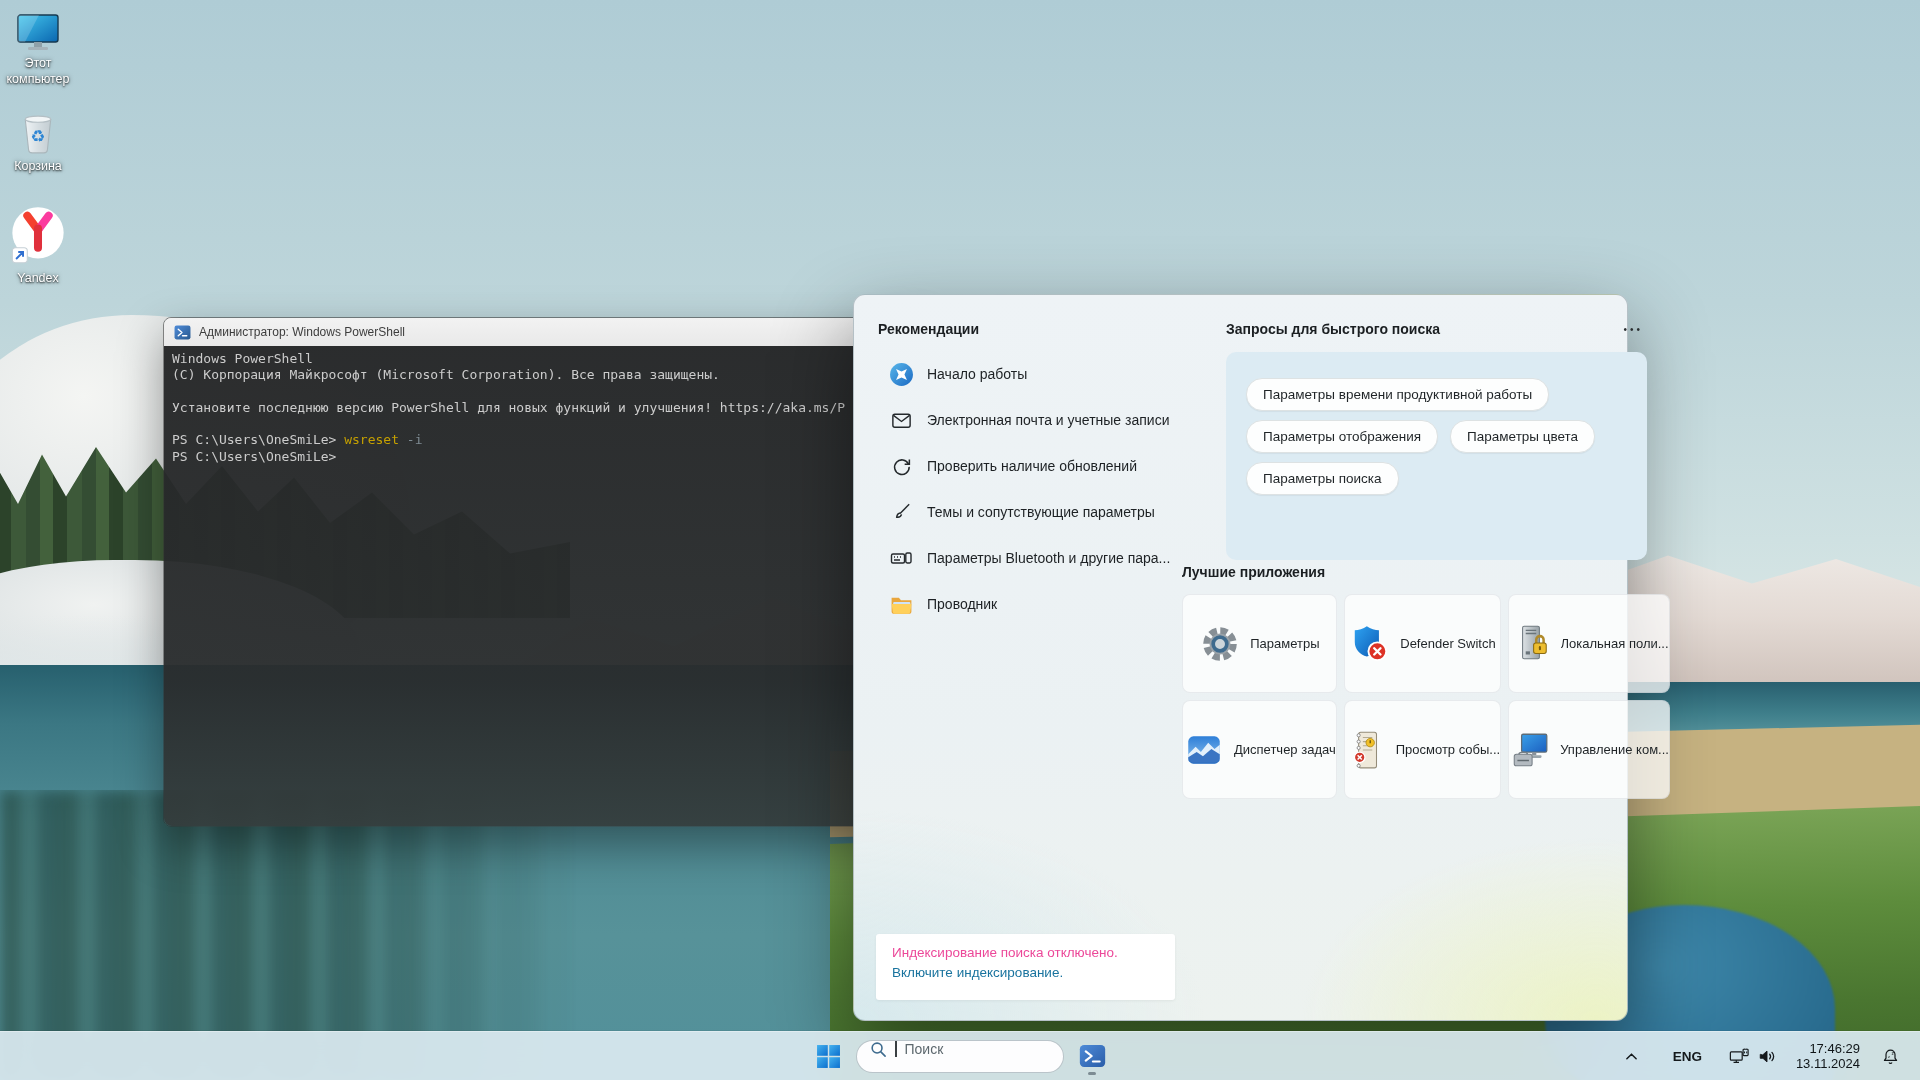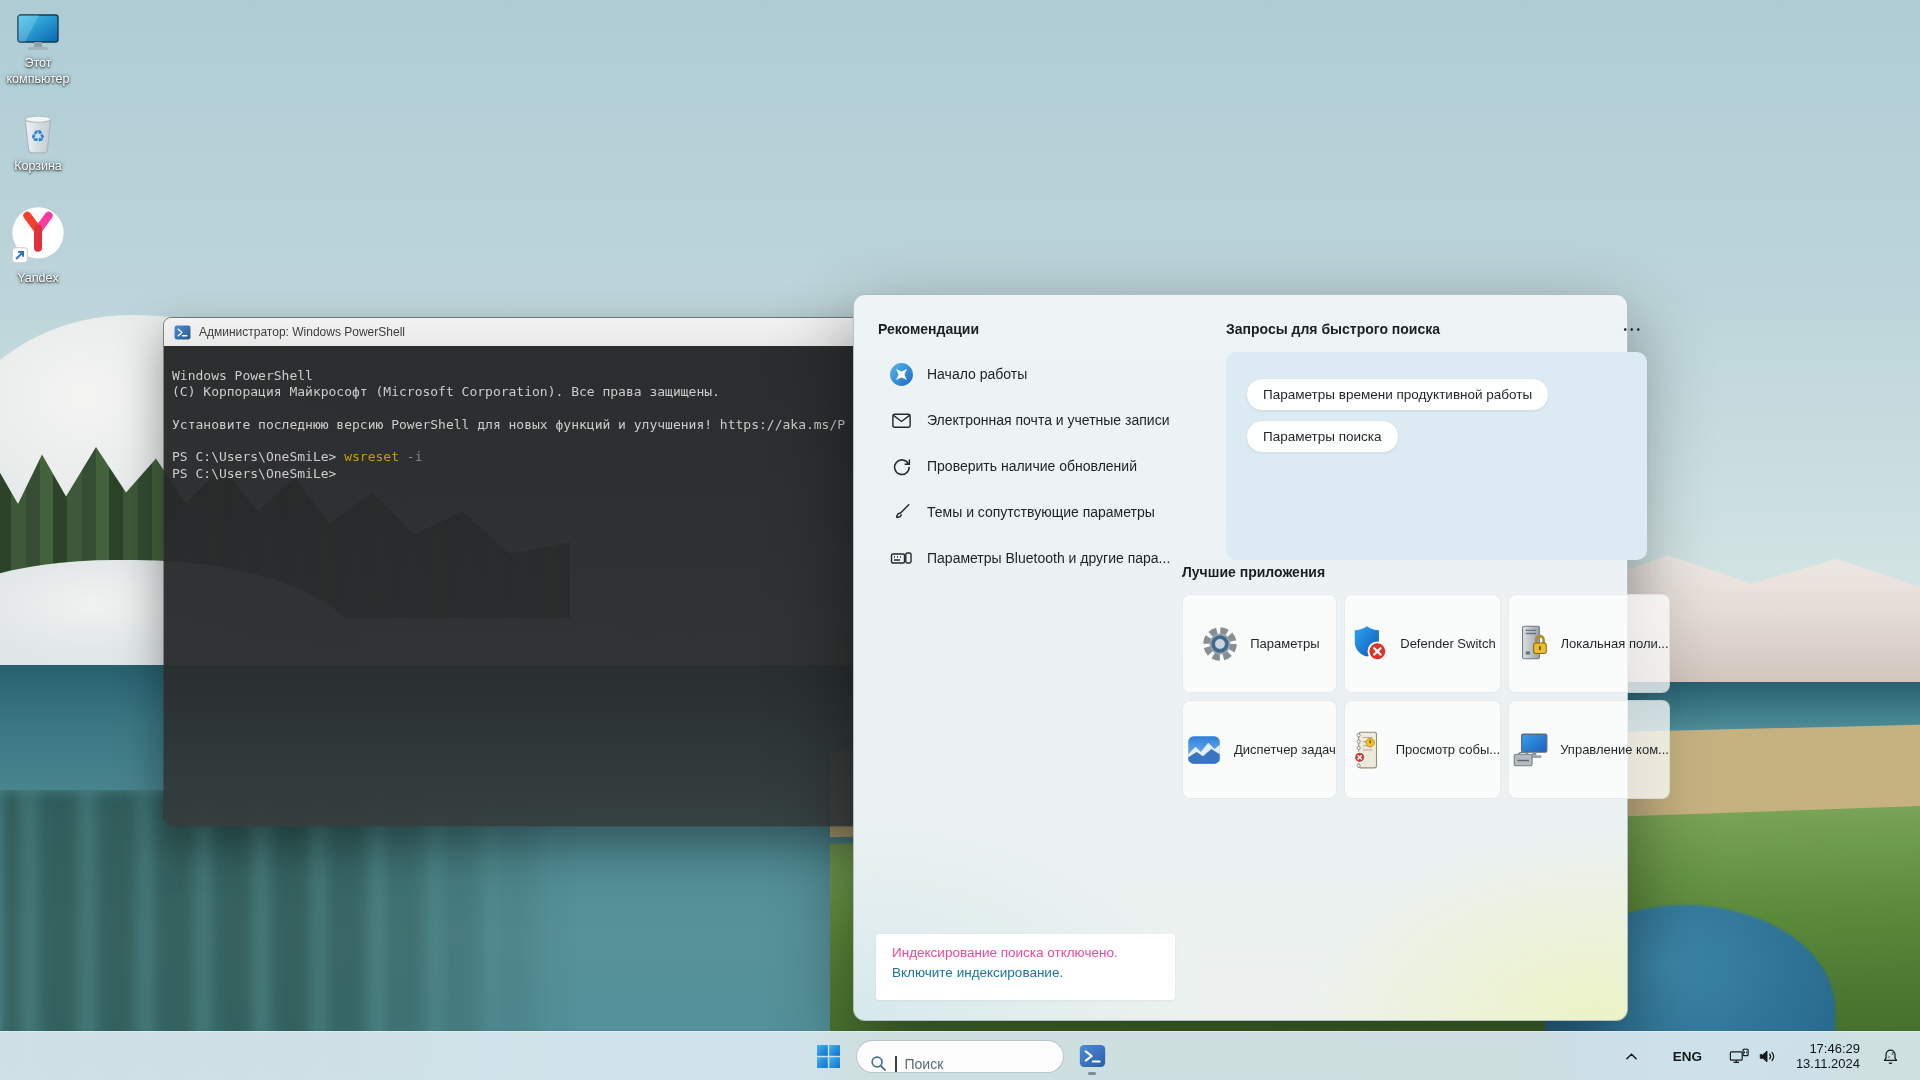--- a/index.html
+++ b/index.html
@@ -48,21 +48,21 @@
     text-shadow:0 1px 2px rgba(0,0,0,.85),0 0 4px rgba(0,0,0,.5);}
 
   
   #ps-window{left:163px;top:317px;width:762px;height:508px;z-index:2;border-radius:8px;
     box-shadow:0 18px 45px rgba(0,0,0,.38);border:1px solid rgba(40,40,40,.55);}
   .ps-titlebar{height:28px;background:linear-gradient(180deg,#f2f2f2,#e9e9e9);
     border-radius:8px 8px 0 0;display:flex;align-items:center;padding-left:10px;gap:8px;}
   .ps-title{font-size:12px;color:#3d3d3d;}
   .ps-term{position:absolute;top:28px;left:0;right:0;bottom:0;border-radius:0 0 8px 8px;
     background:linear-gradient(180deg,rgba(38,39,40,.97) 0%,rgba(42,45,46,.96) 70%,rgba(52,60,60,.94) 100%);
-    padding:22px 8px;overflow:hidden;}
+    padding:5px 8px;overflow:hidden;}
   .tline{font-family:"DejaVu Sans Mono","Liberation Mono",monospace;font-size:13px;
     line-height:16.3px;min-height:16.3px;color:#cccccc;white-space:pre;}
   .tok-cmd{color:#c5a000;}
   .tok-arg{color:#7e8b93;}
 
   
   #search-panel{left:853px;top:294px;width:773px;height:725px;z-index:5;border-radius:12px;
     border:1px solid rgba(110,130,140,.45);
     background:
       radial-gradient(ellipse 420px 260px at 96% 100%,rgba(236,243,190,.85) 0%,rgba(236,243,190,0) 70%),
@@ -104,21 +104,21 @@
   #taskbar{left:0;right:0;bottom:0;height:48px;z-index:10;
     background:rgba(219,234,241,.92);backdrop-filter:blur(18px);
     border-top:1px solid rgba(255,255,255,.35);box-shadow:0 -1px 0 rgba(0,0,0,.04);}
   .tb-center{position:absolute;left:50%;top:0;height:48px;transform:translateX(-50%);
     display:flex;align-items:center;gap:8px;}
   .tb-btn{width:40px;height:40px;border-radius:6px;display:flex;align-items:center;
     justify-content:center;position:relative;cursor:pointer;}
   .run-dot{position:absolute;bottom:1px;left:50%;transform:translateX(-50%);
     width:8px;height:3px;border-radius:2px;background:#7d8c93;}
   .tb-search{width:208px;height:33px;border-radius:17px;background:rgba(255,255,255,.95);
-    border:1px solid rgba(120,140,150,.5);display:flex;align-items:flex-end;gap:8px;
+    border:1px solid rgba(120,140,150,.5);display:flex;align-items:flex-start;gap:8px;
     padding:0 13px;box-sizing:border-box;cursor:text;}
   .tb-search .caret{width:1.5px;height:16px;background:#3a3f42;}
   .tb-search .ph{font-size:14px;color:#5d686e;}
   .tb-tray{position:absolute;right:0;top:0;height:48px;display:flex;align-items:center;
     gap:0;padding-right:14px;}
   .tray-item{display:flex;align-items:center;justify-content:center;height:40px;
     border-radius:5px;cursor:pointer;color:#14191c;}
   .lang{font-size:13.5px;font-weight:700;padding:0 10px;}
   .clock{text-align:right;font-size:13px;line-height:15.5px;color:#101518;padding:0 4px;}
 </style>
@@ -260,31 +260,45 @@
         <span class="ric">
           <svg width="24" height="24" viewBox="0 0 24 24" fill="none" stroke="#24292c" stroke-width="1.4">
           <rect x="2.5" y="8" width="13" height="9" rx="1.5"></rect>
           <path d="M5 11 h1 M8 11 h1 M11 11 h1 M5 14 h6"></path>
           <rect x="16.8" y="7" width="5.2" height="10" rx="1.4" fill="#eef3f6"></rect>
           <path d="M19.4 14.6 h.01"></path>
             </svg>
         </span>
         <span class="rlabel">Параметры Bluetooth и другие пара...</span>
       </div>
+      <div class="rec-item">
+        <span class="ric">
+          <svg width="25" height="25" viewBox="0 0 24 24">
+          <path d="M2.5 5.5 h7 l2 2.5 h10 v11 a1.8 1.8 0 0 1 -1.8 1.8 h-15.4 a1.8 1.8 0 0 1 -1.8 -1.8 z" fill="#e9a63c"></path>
+          <rect x="4" y="9.5" width="16.5" height="7" rx="1" fill="#cfe3f7"></rect>
+          <path d="M2.5 11.5 h19 l-1.2 8 a1.8 1.8 0 0 1 -1.8 1.3 h-13 a1.8 1.8 0 0 1 -1.8 -1.3 z" fill="#ffd05a"></path>
+            </svg>
+        </span>
+        <span class="rlabel">Проводник</span>
+      </div>
     </div>
   </div>
 
   <div id="quick-searches" class="abs">
     <div class="qs-head">
       <span class="sec-h">Запросы для быстрого поиска</span>
       <span class="qs-menu">•••</span>
     </div>
     <div class="qs-card">
       <div class="qs-row">
         <span class="pill">Параметры времени продуктивной работы</span>
+      </div>
+      <div class="qs-row">
+        <span class="pill">Параметры отображения</span>
+        <span class="pill">Параметры цвета</span>
       </div>
       <div class="qs-row">
         <span class="pill">Параметры поиска</span>
       </div>
     </div>
   </div>
 
   <div id="top-apps" class="abs">
     <div class="sec-h">Лучшие приложения</div>
     <div class="apps-grid">

